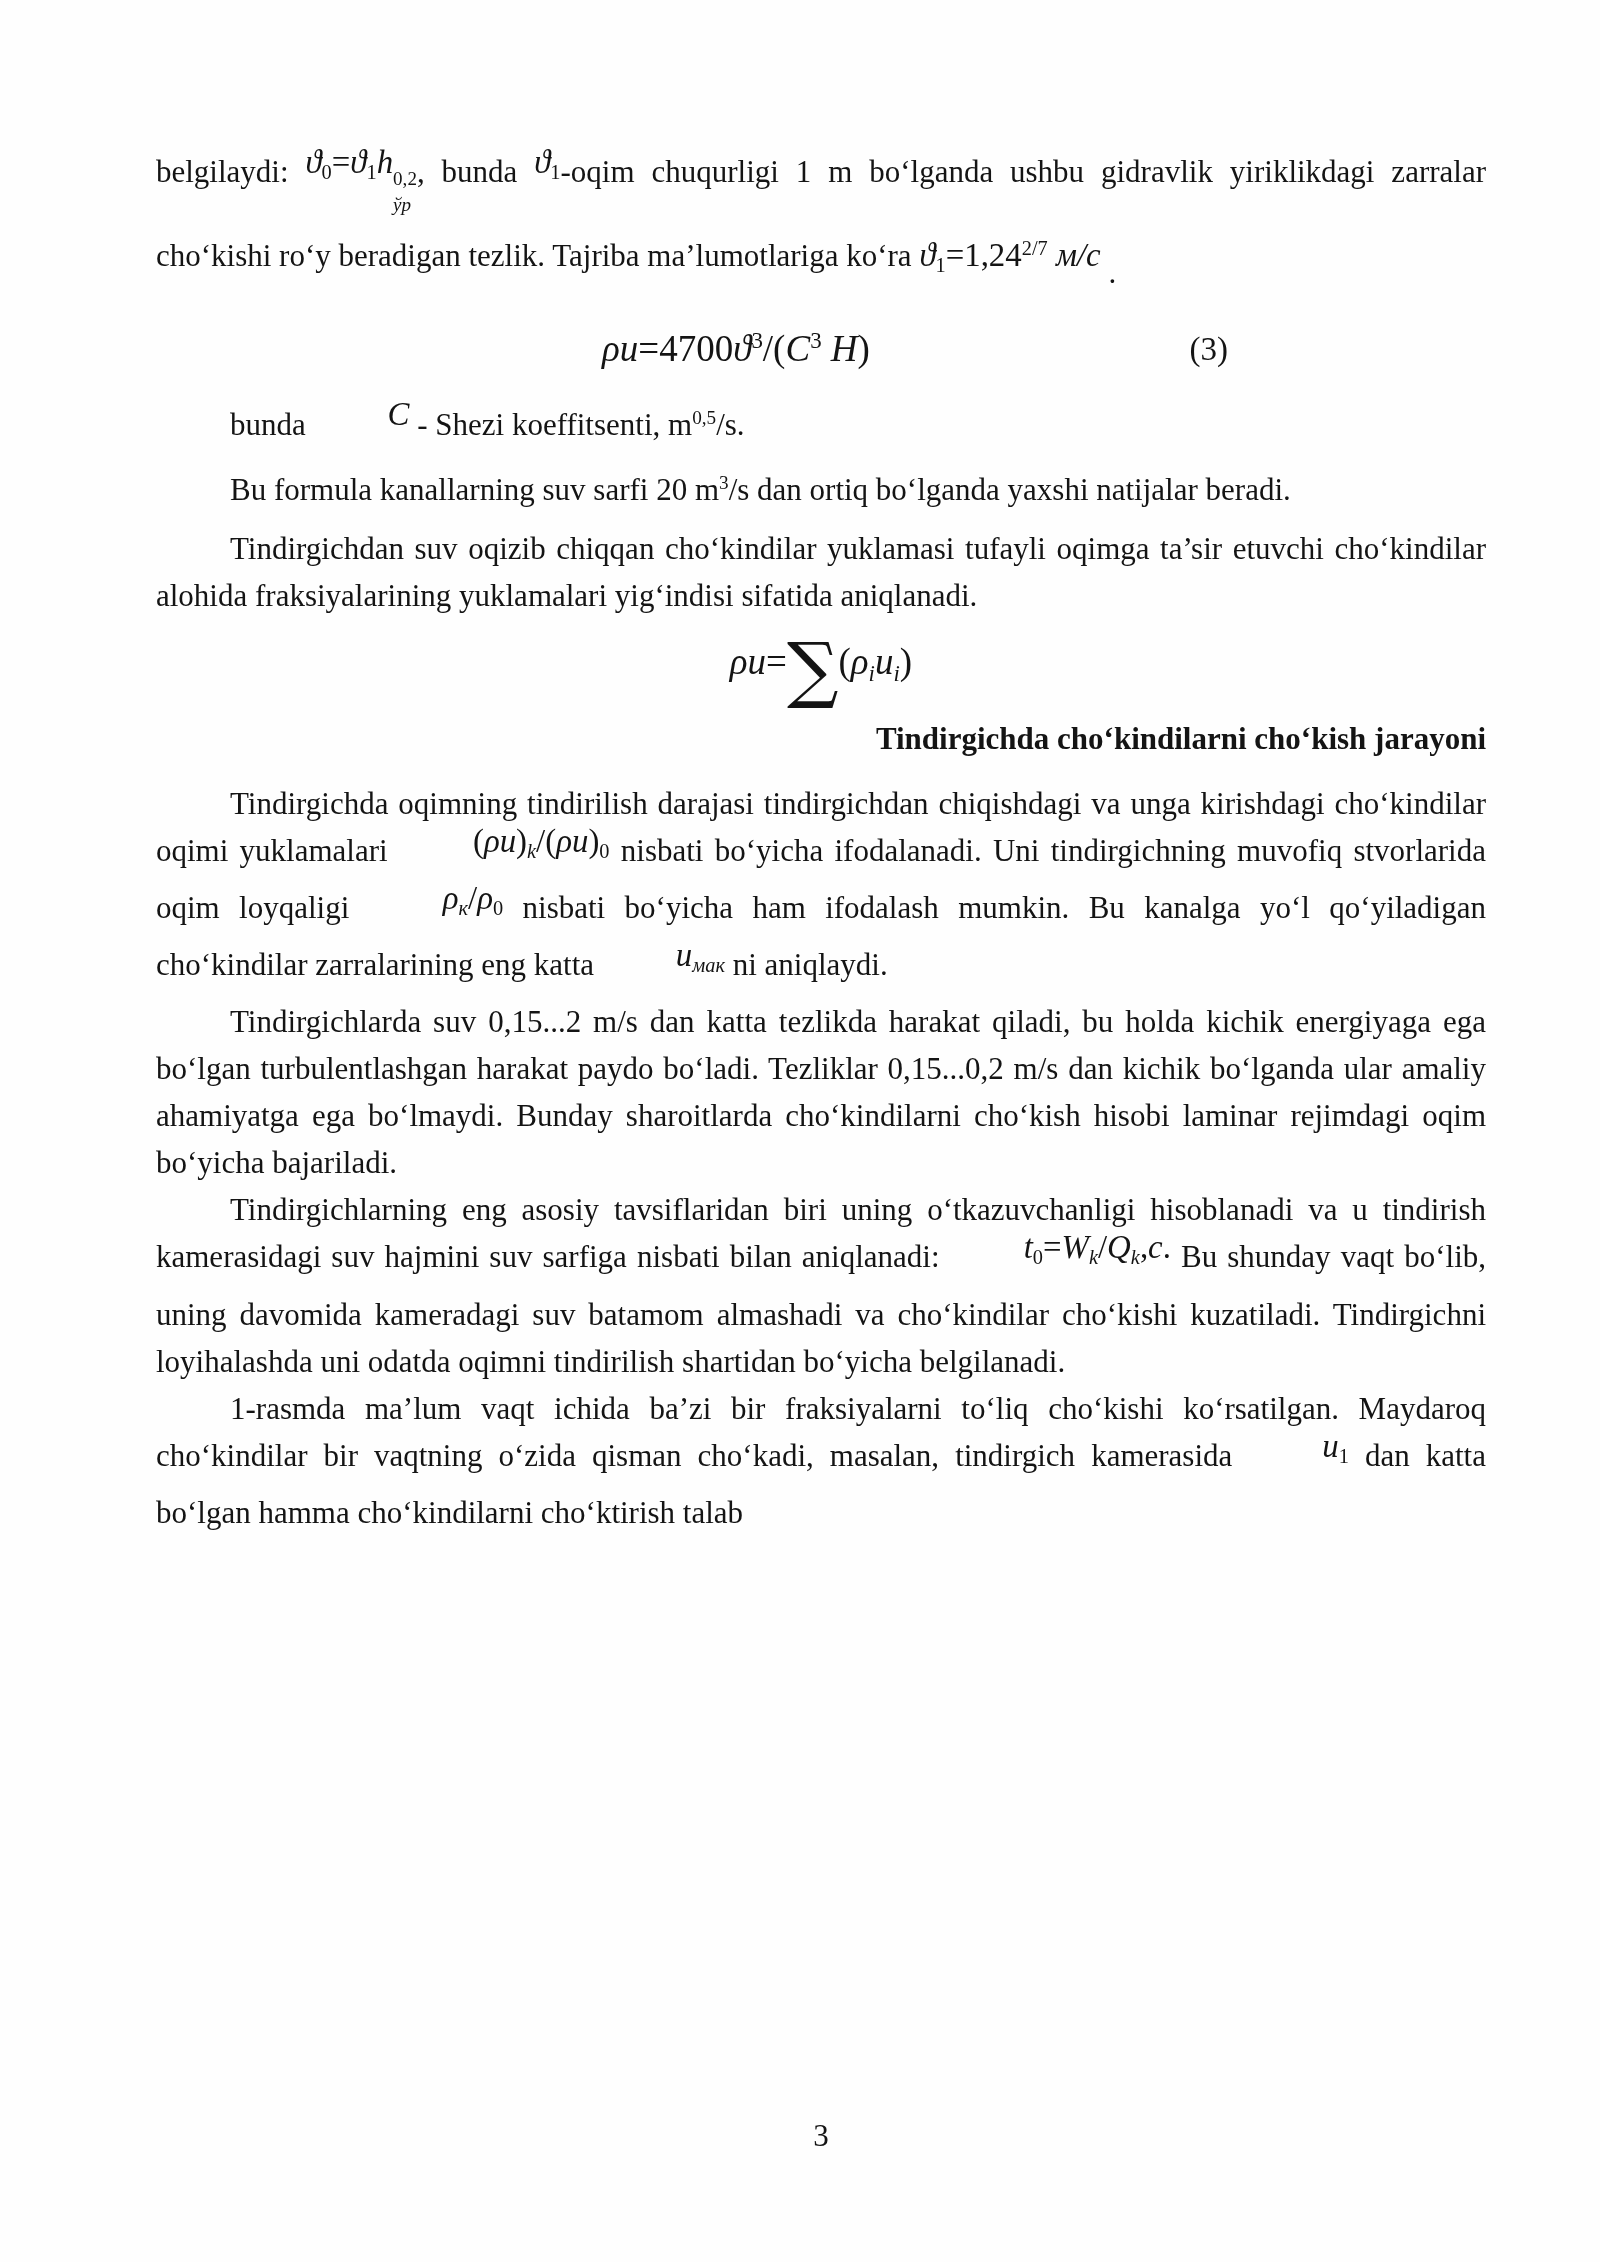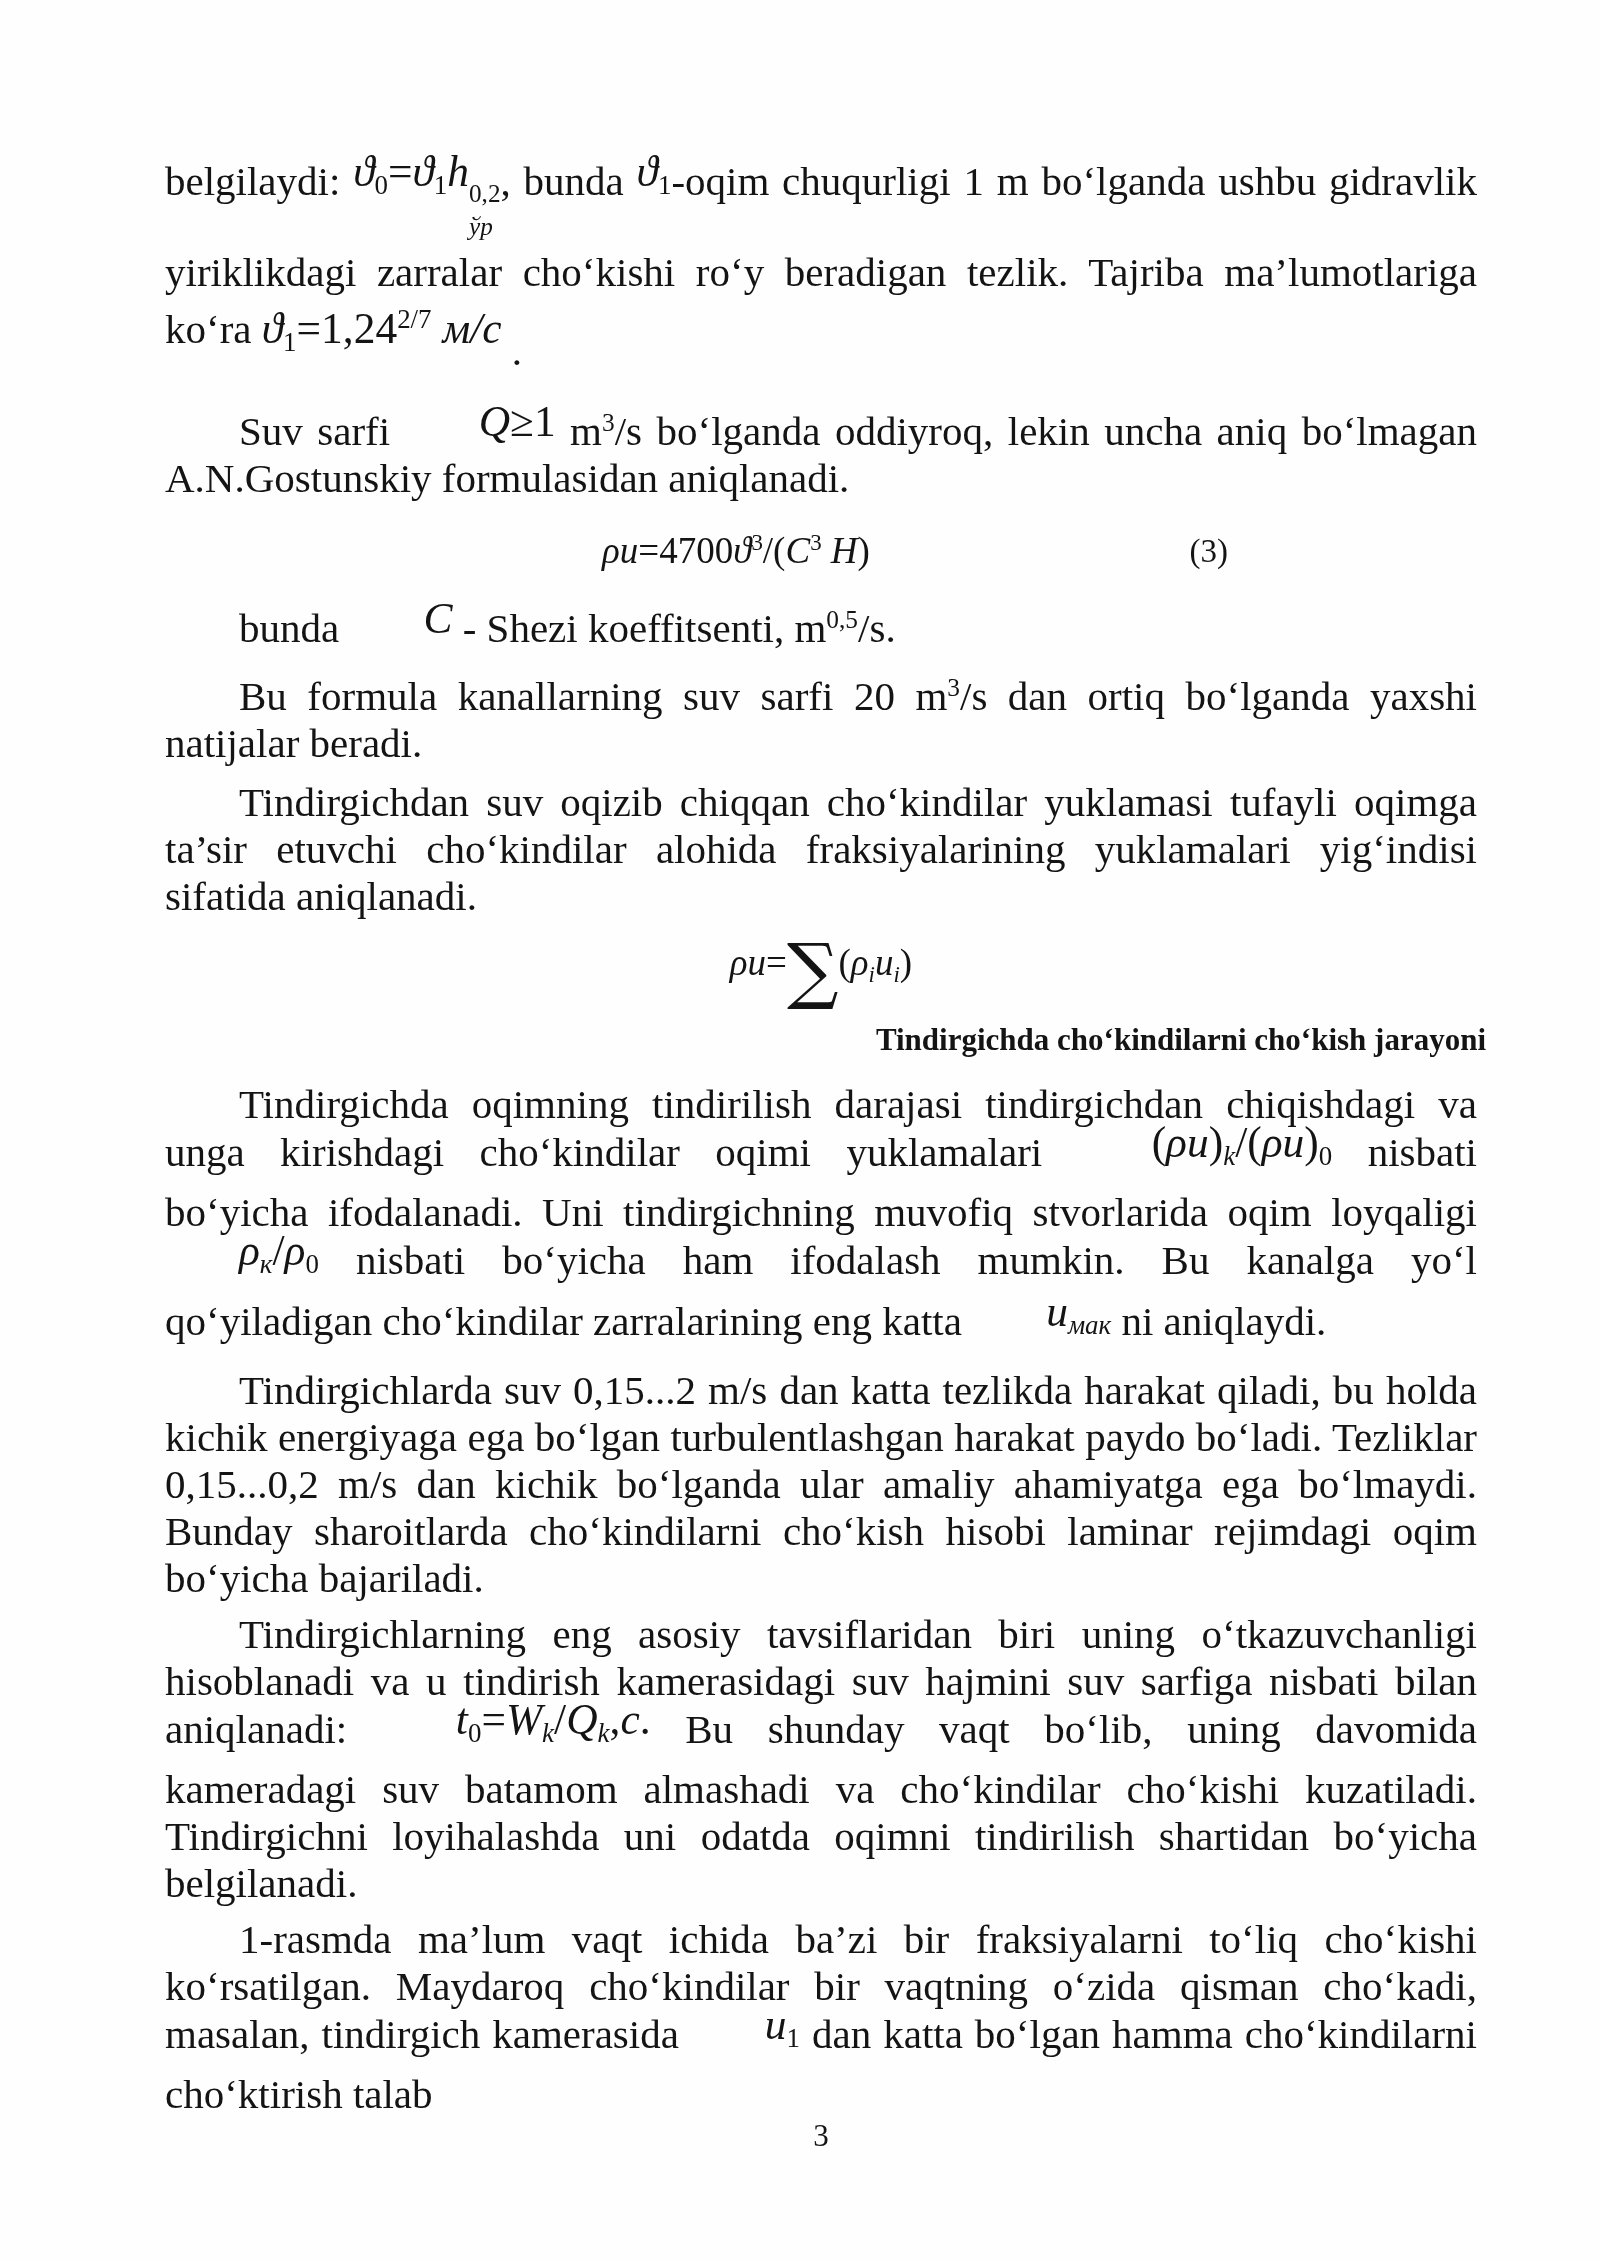--- a/index.html
+++ b/index.html
@@ -2,21 +2,21 @@
 <html><head>
 <meta charset="utf-8">
 <style>
   html,body{margin:0;padding:0;background:#ffffff;}
   .page{
     position:relative;width:1600px;height:2262px;background:#fefefe;
     color:#141414;font-family:"Liberation Serif","DejaVu Serif",serif;
     overflow:hidden;
   }
   .text-block{position:absolute;left:156px;top:148px;width:1330px;}
-  .para{font-size:41px;line-height:47px;text-align:justify;margin:9px;}
+  .para{font-size:31px;line-height:47px;text-align:justify;margin:0;}
   .indent{text-indent:74px;}
   .mb-lg{margin-bottom:24px;}
   .mb-sm{margin-bottom:12px;}
   .heading{font-size:31px;line-height:47px;font-weight:bold;text-align:right;margin:24px 0 18px 0;}
   .seg-t{}
   .seg-i{font-style:italic;}
   .seg-sub{font-size:62%;vertical-align:-0.3em;}
   .seg-subi{font-size:62%;vertical-align:-0.3em;font-style:italic;}
   .seg-sup{font-size:62%;vertical-align:0.55em;}
   .seg-low{vertical-align:-0.55em;}
@@ -46,21 +46,20 @@
 <body>
 
 <div class="page">
   <div class="text-block">
 
     <p class="para mb-lg"><span class="seg-t">belgilaydi: </span><span class="run raised"><span class="seg-i">ϑ</span><span class="seg-sub">0</span><span class="seg-t">=</span><span class="seg-i">ϑ</span><span class="seg-sub">1</span><span class="seg-i">h</span><span class="stack">
             <span class="stk-sup">0,2</span>
             <span class="stk-sub">ўр</span>
           </span></span><span class="seg-t">, bunda </span><span class="run raised"><span class="seg-i">ϑ</span><span class="seg-sub">1</span></span><span class="seg-t">-oqim chuqurligi 1 m bo‘lganda ushbu gidravlik yiriklikdagi zarralar cho‘kishi ro‘y beradigan tezlik. Tajriba ma’lumotlariga ko‘ra </span><span class="run"><span class="seg-i">ϑ</span><span class="seg-sub">1</span><span class="seg-t">=1,24</span><span class="seg-sup">2/7</span><span class="seg-i"> м/с</span></span><span class="seg-low"> .</span></p>
 
-    <p class="para indent"><span class="seg-t">Suv sarfi </span><span class="run raised"><span class="seg-i">Q</span><span class="seg-t">≥1</span></span><span class="seg-t"> m</span><span class="seg-sup">3</span><span class="seg-t">/s bo‘lganda oddiyroq, lekin uncha aniq bo‘lmagan A.N.Gostunskiy formulasidan aniqlanadi.</span></p>
 
     <div class="eq-row">
       <span class="eq eq-offset"><span class="seg-i">ρu</span><span class="seg-t">=</span><span class="seg-t">4700</span><span class="seg-i">ϑ</span><span class="seg-sup">3</span><span class="seg-t">/(</span><span class="seg-i">C</span><span class="seg-sup">3</span><span class="seg-i"> H</span><span class="seg-t">)</span></span>
       <span class="eqno">(3)</span>
     </div>
 
     <p class="para indent mb-sm"><span class="seg-t">bunda </span><span class="run raised"><span class="seg-i">C</span></span><span class="seg-t"> - Shezi koeffitsenti, m</span><span class="seg-sup">0,5</span><span class="seg-t">/s.</span></p>
 
     <p class="para indent mb-sm"><span class="seg-t">Bu formula kanallarning suv sarfi 20 m</span><span class="seg-sup">3</span><span class="seg-t">/s dan ortiq bo‘lganda yaxshi  natijalar beradi.</span></p>
 

